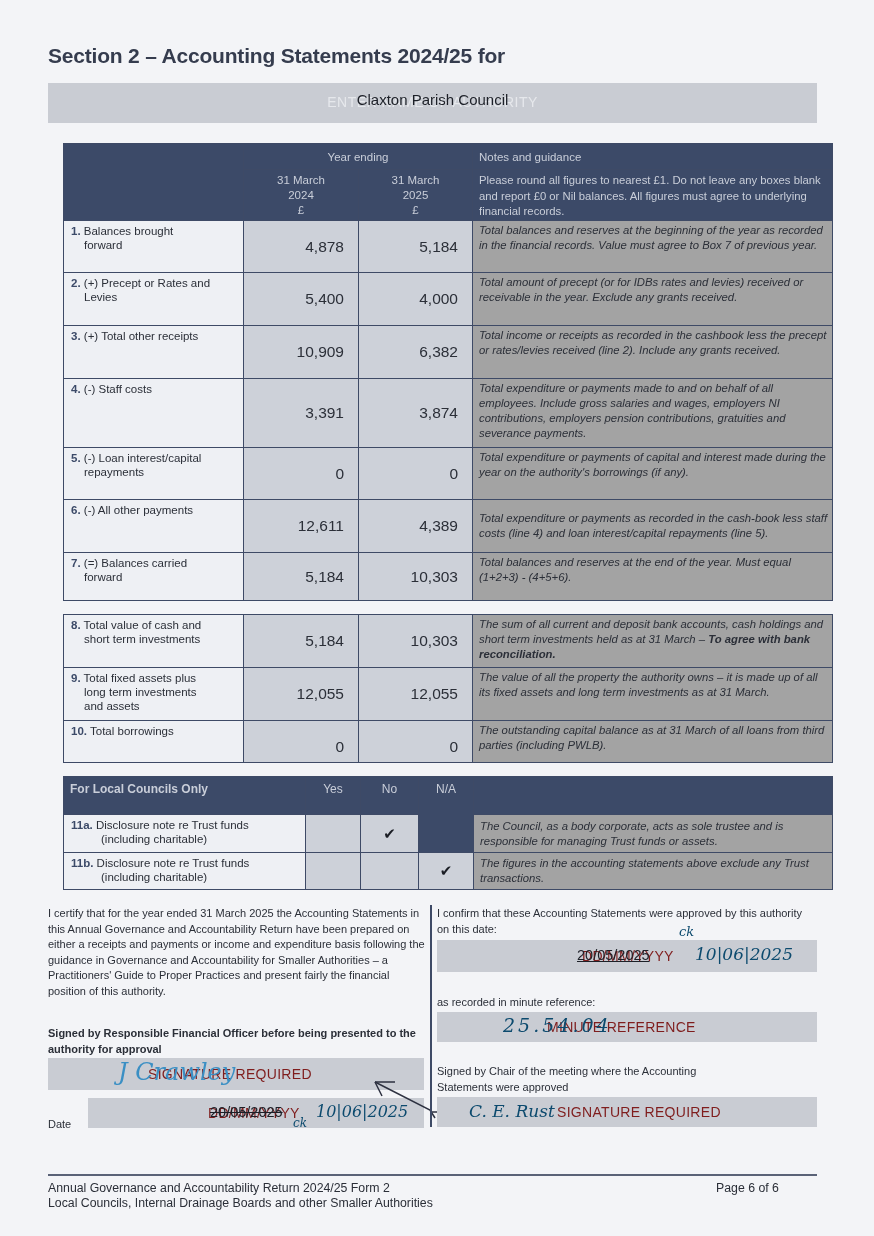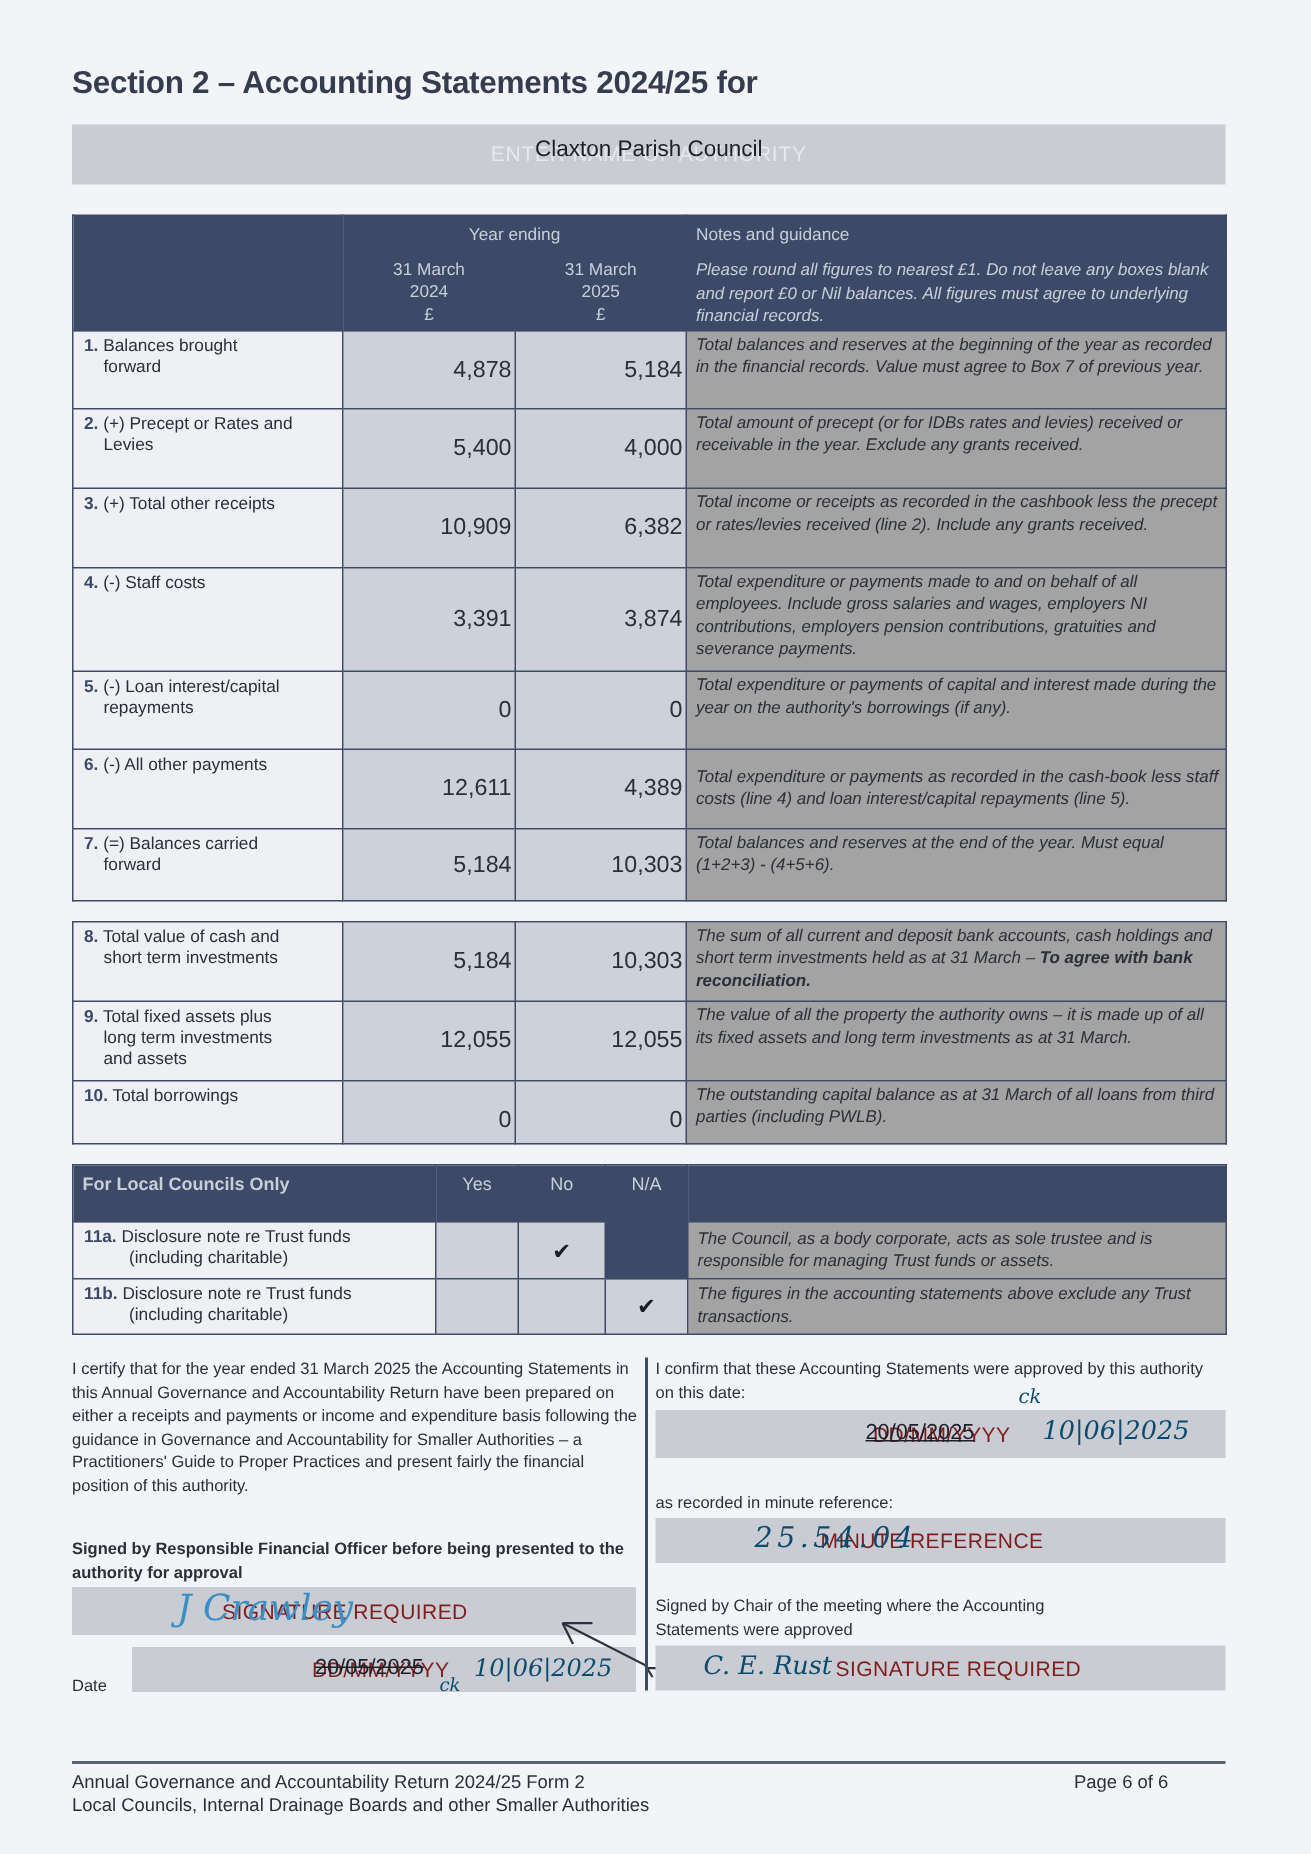--- a/index.html
+++ b/index.html
@@ -21,27 +21,27 @@
   }
   .authority-box .ghost {
     position: absolute; left: 0; right: 0; top: 11px;
     font-size: 14px; color: #e6e8ec; letter-spacing: 0.5px;
   }
   .authority-box .name {
     position: absolute; left: 0; right: 0; top: 8px;
     font-size: 15px; color: #1d2028;
   }
 
-  table { border-collapse: collapse; position: absolute; table-layout: fixed; }
+  table { border-collapse: collapse; position: absolute; table-layout: fixed; margin-left: 15px; }
   td, th { border: 1.5px solid #3e4a66; padding: 0; vertical-align: top; }
   .hdr { background: #3c4a68; color: #c9ced9; font-weight: normal; font-size: 11.5px; }
   .lbl { background: #eef0f4; font-size: 11.5px; color: #2b2f38; padding: 3px 6px 2px 7px; line-height: 14px; }
   .lbl .num { font-weight: bold; color: #3c4a68; }
   .lbl .indent { padding-left: 13px; display: block; }
-  .val { background: #cdd1d9; text-align: right; font-size: 15.5px; color: #2b2f38; vertical-align: middle; padding-right: 2px; }
+  .val { background: #cdd1d9; text-align: right; font-size: 15.5px; color: #2b2f38; vertical-align: middle; padding-right: 14px; }
   .note { background: #a3a3a3; font-size: 11.3px; font-style: italic; color: #2b2f38; padding: 2px 4px 2px 6px; line-height: 15px; }
   .note b { font-style: italic; }
 
   .main-table { left: 48px; top: 143px; width: 769px; }
   .sub-table { left: 48px; top: 614px; width: 769px; border-radius: 30px; }
   .lc-table { left: 48px; top: 776px; width: 769px; }
 
   .lc-table .hdr { font-size: 12px; }
   .chk { background: #cdd1d9; text-align: center; vertical-align: middle; font-size: 15px; color: #1a1d24; }
 
@@ -85,21 +85,21 @@
       <th class="hdr" style="text-align:center;line-height:15px;padding-top:3px;">
         <div>31 March</div>
         <div>2024</div>
         <div>£</div>
       </th>
       <th class="hdr" style="text-align:center;line-height:15px;padding-top:3px;">
         <div>31 March</div>
         <div>2025</div>
         <div>£</div>
       </th>
-      <th class="hdr" style="text-align:left;font-style:italic;padding:3px 4px 0 6px;line-height:15.5px;font-size:11.3px;">Please round all figures to nearest £1. Do not leave any boxes blank and report £0 or Nil balances. All figures must agree to underlying financial records.</th>
+      <th class="hdr" style="text-align:left;padding:3px 4px 0 6px;line-height:15.5px;font-size:11.3px;">Please round all figures to nearest £1. Do not leave any boxes blank and report £0 or Nil balances. All figures must agree to underlying financial records.</th>
     </tr>
 
     <tr style="height:52px">
       <td class="lbl"><span class="num">1.</span> <span>Balances brought</span><span class="indent">forward</span></td>
       <td class="val">4,878</td>
       <td class="val">5,184</td>
       <td class="note">Total balances and reserves at the beginning of the year as recorded in the financial records. Value must agree to Box 7 of previous year.</td>
     </tr>
     <tr style="height:53px">
       <td class="lbl"><span class="num">2.</span> <span>(+) Precept or Rates and</span><span class="indent">Levies</span></td>

